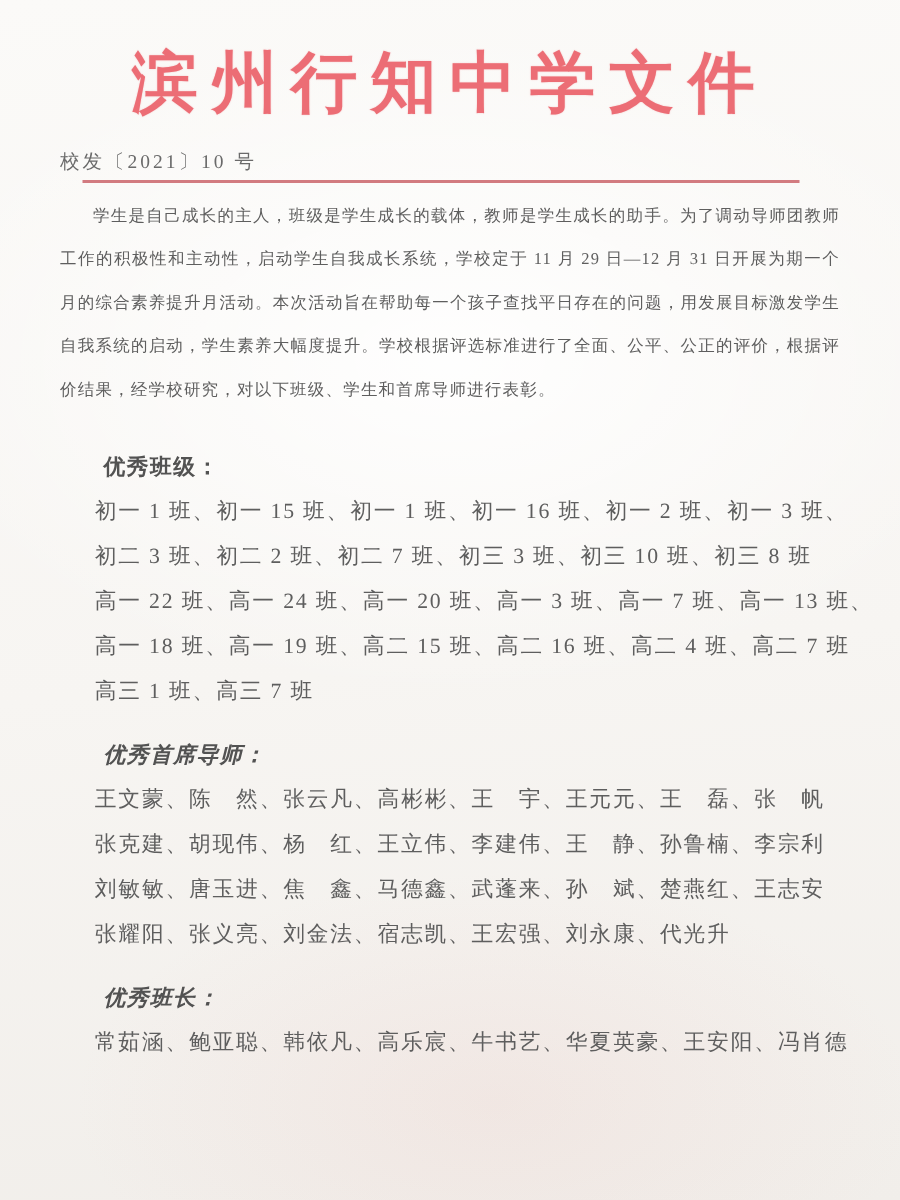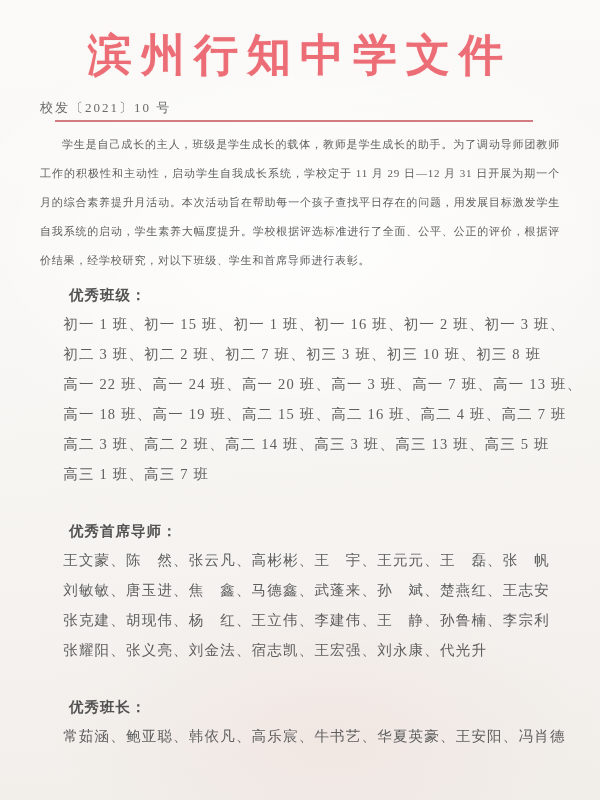--- a/index.html
+++ b/index.html
@@ -61,29 +61,29 @@
   .body-par {
     margin-top: 8px;
     font-size: 11px;
     line-height: 29px;
     letter-spacing: 0.8px;
     text-align: justify;
     text-indent: 2em;
     color: #5e5e5e;
   }
   .sec-label {
-    margin-top: 6px;
+    margin-top: 23px;
     font-size: 14.5px;
     line-height: 28px;
     font-weight: 700;
     letter-spacing: 1px;
     color: #525252;
     padding-left: 2em;
   }
-  .sec-label.gap-lg { margin-top: 28px; }
+  .sec-label.gap-lg { margin-top: 14px; font-style: italic; }
   .list-line {
     font-size: 14.5px;
     line-height: 30px;
     letter-spacing: 1.2px;
     color: #5e5e5e;
     padding-left: 1.6em;
     white-space: nowrap;
   }
 </style>
 </head>
@@ -100,29 +100,28 @@
 
 
     <div class="body-par">学生是自己成长的主人，班级是学生成长的载体，教师是学生成长的助手。为了调动导师团教师工作的积极性和主动性，启动学生自我成长系统，学校定于 11 月 29 日—12 月 31 日开展为期一个月的综合素养提升月活动。本次活动旨在帮助每一个孩子查找平日存在的问题，用发展目标激发学生自我系统的启动，学生素养大幅度提升。学校根据评选标准进行了全面、公平、公正的评价，根据评价结果，经学校研究，对以下班级、学生和首席导师进行表彰。</div>
 
     <div>
       <div class="sec-label">优秀班级：</div>
       <div class="list-line">初一 1 班、初一 15 班、初一 1 班、初一 16 班、初一 2 班、初一 3 班、</div>
       <div class="list-line">初二 3 班、初二 2 班、初二 7 班、初三 3 班、初三 10 班、初三 8 班</div>
       <div class="list-line">高一 22 班、高一 24 班、高一 20 班、高一 3 班、高一 7 班、高一 13 班、</div>
       <div class="list-line">高一 18 班、高一 19 班、高二 15 班、高二 16 班、高二 4 班、高二 7 班</div>
-      <div class="list-line">高二 3 班、高二 2 班、高二 14 班、高三 3 班、高三 13 班、高三 5 班</div>
       <div class="list-line">高三 1 班、高三 7 班</div>
     </div>
 
     <div>
       <div class="sec-label gap-lg">优秀首席导师：</div>
       <div class="list-line">王文蒙、陈　然、张云凡、高彬彬、王　宇、王元元、王　磊、张　帆</div>
+      <div class="list-line">张克建、胡现伟、杨　红、王立伟、李建伟、王　静、孙鲁楠、李宗利</div>
       <div class="list-line">刘敏敏、唐玉进、焦　鑫、马德鑫、武蓬来、孙　斌、楚燕红、王志安</div>
-      <div class="list-line">张克建、胡现伟、杨　红、王立伟、李建伟、王　静、孙鲁楠、李宗利</div>
       <div class="list-line">张耀阳、张义亮、刘金法、宿志凯、王宏强、刘永康、代光升</div>
     </div>
 
     <div>
       <div class="sec-label gap-lg">优秀班长：</div>
       <div class="list-line">常茹涵、鲍亚聪、韩依凡、高乐宸、牛书艺、华夏英豪、王安阳、冯肖德</div>
 
     </div>
 
   </div>

